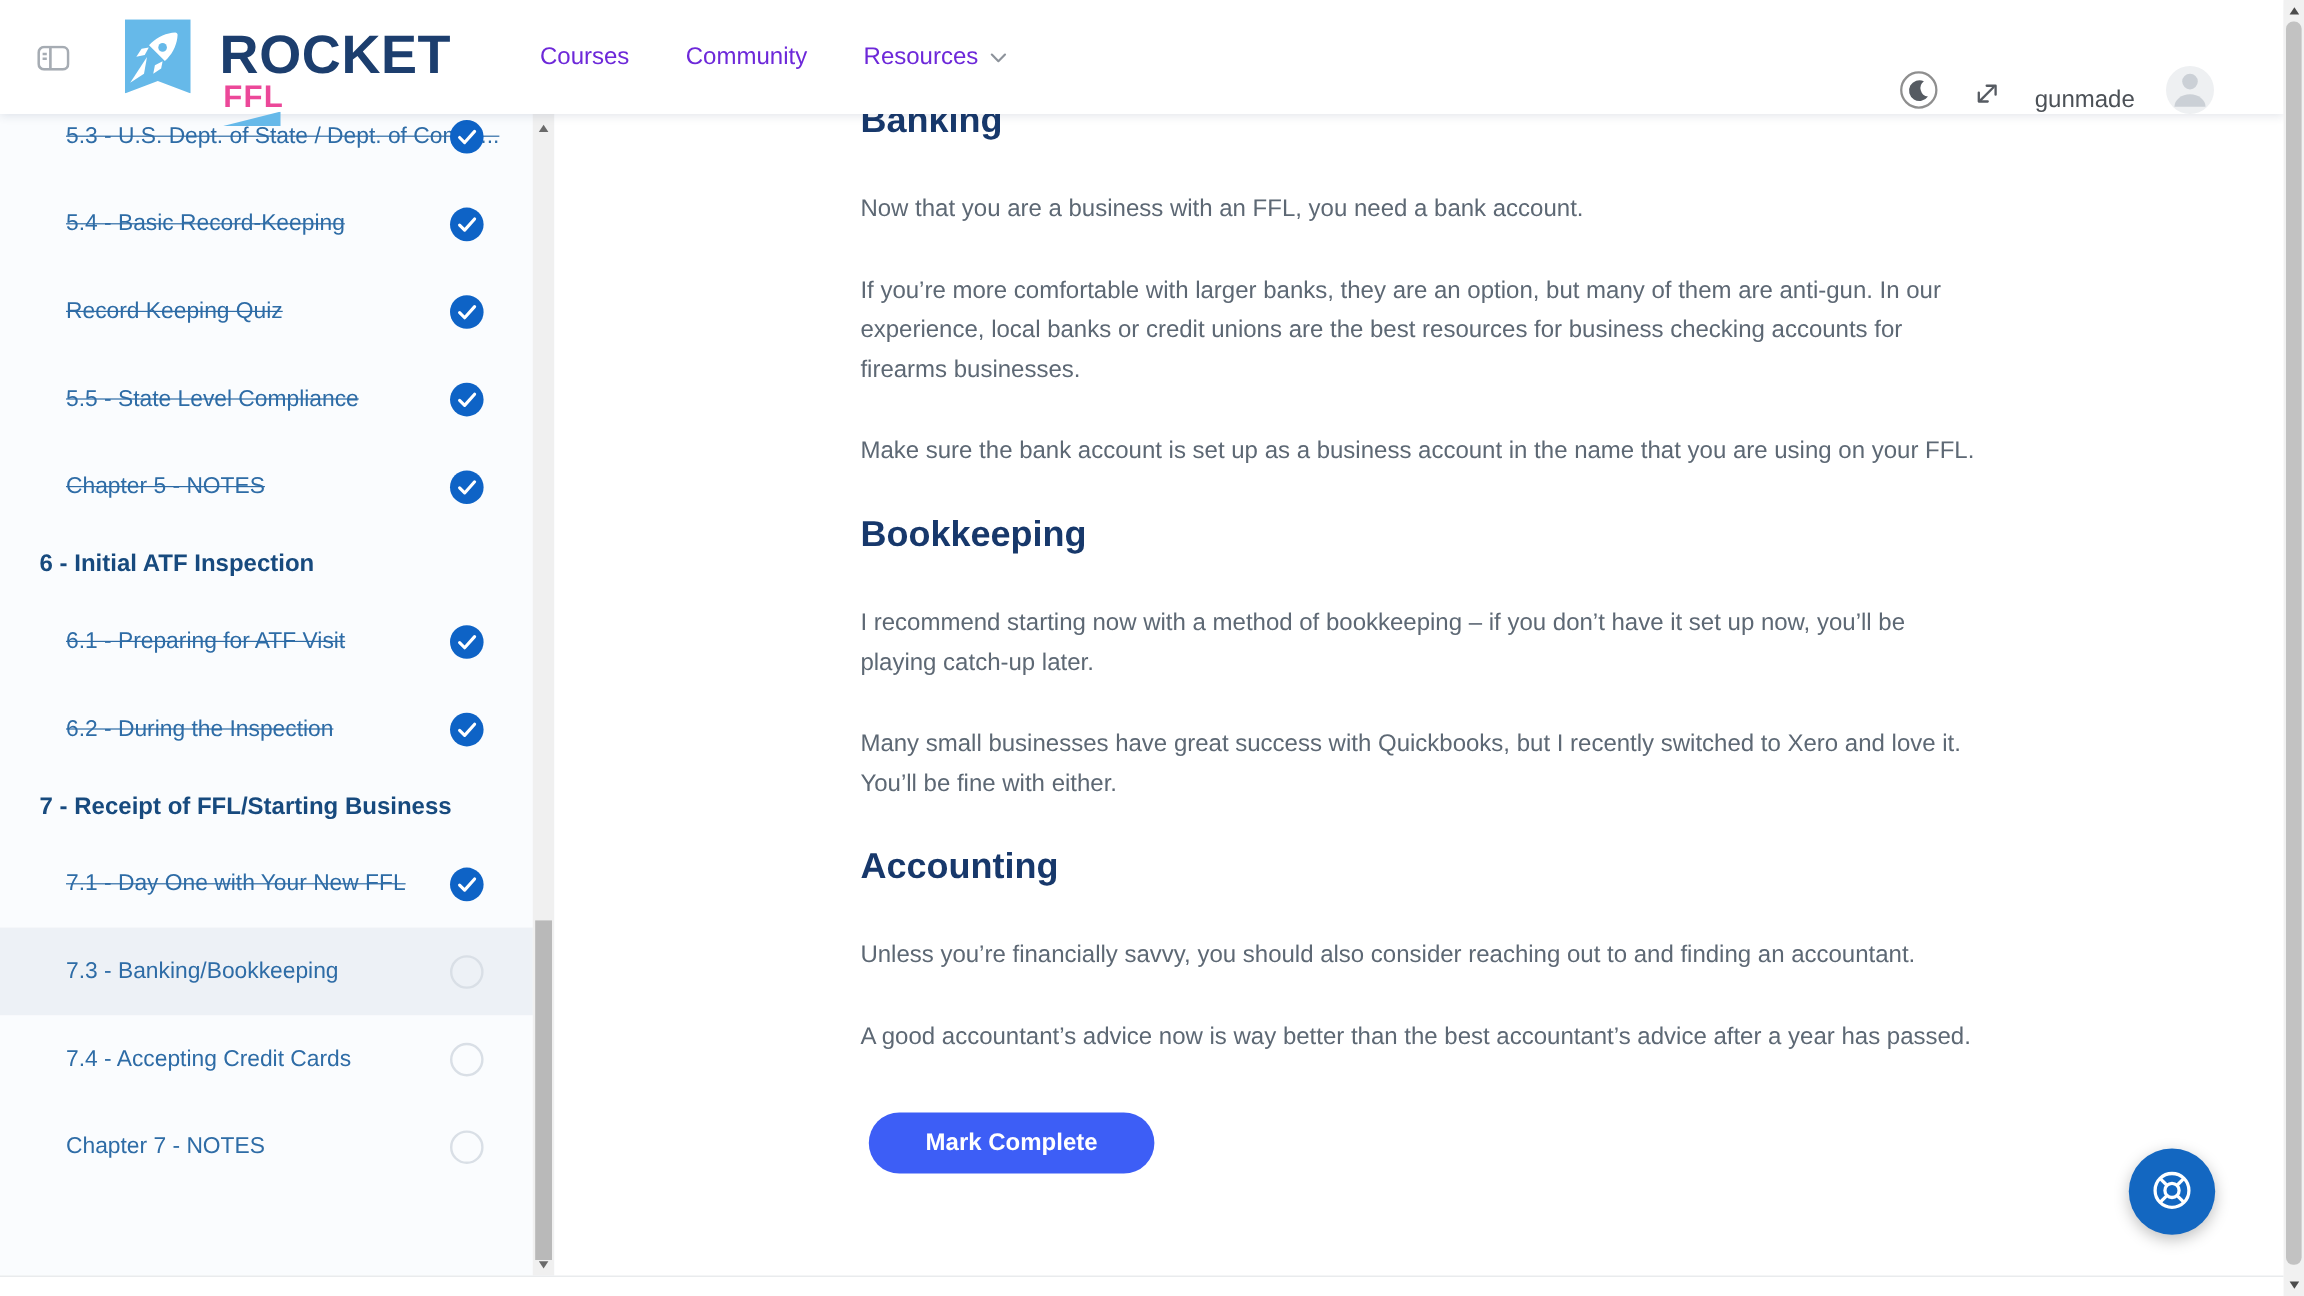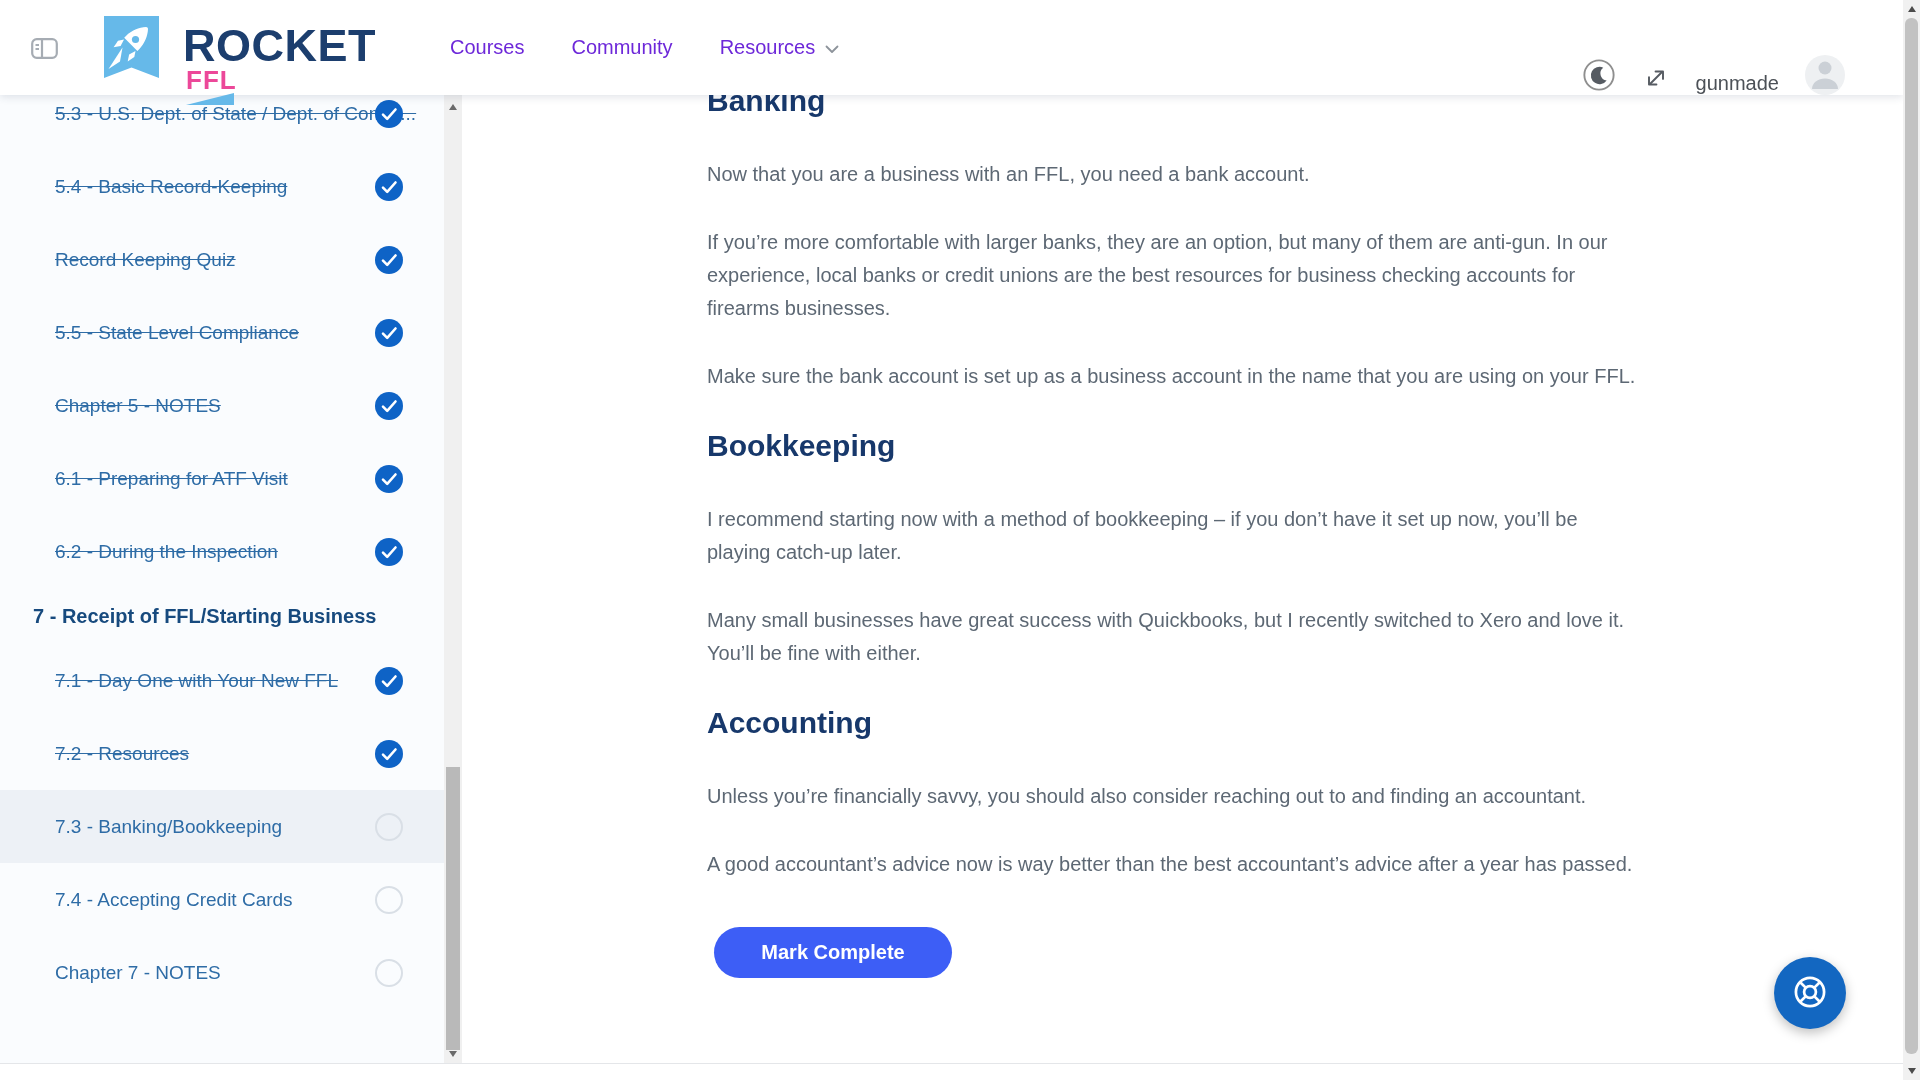--- a/index.html
+++ b/index.html
@@ -57,21 +57,21 @@
 
   
   .side-scrollbar { position:absolute; top:0; right:0; width:18px; height:968px; background:#f0f0f0; }
   .ss-thumb { position:absolute; left:2px; width:14px; top:672px; height:283px; background:#b9b9b9; }
   .side-scrollbar .arrow.up { top:9px; border-bottom-color:#6a6a6a; }
   .side-scrollbar .arrow.down { bottom:6px; border-top-color:#6a6a6a; }
 
   
   main { position:absolute; left:462px; top:95px; right:17px; height:968px; background:#fff;
          overflow:hidden; z-index:5; }
-  .content { position:absolute; left:245px; top:0; width:935px; }
+  .content { position:absolute; left:255px; top:0; width:935px; }
   .content h2 { font-size:30px; line-height:36px; font-weight:700; color:#17386b; margin:0 0 39px 0; }
   .content section:first-child h2 { margin-top:-12px; }
   .content p { font-size:20px; line-height:33px; color:#5d6874; margin:0 0 35px 0; }
   .btn-row { margin-top:46px; }
   .mark-complete { margin-left:7px; width:238px; height:51px; border:none; border-radius:26px;
                    background:#3d5ef6; color:#fff; font-size:20px; font-weight:700;
                    font-family:"Liberation Sans", sans-serif; cursor:pointer; }
   .bottom-line { position:absolute; left:0; top:968px; width:1903px; height:1px; background:#e4e6e9;
                  z-index:45; top:1063px; }
 
@@ -197,20 +197,23 @@
         </span>
       </div>
       <div class="side-lesson completed">
         <span class="side-label">Chapter 5 - NOTES</span>
         <span class="status done">
           <svg width="28" height="28" viewBox="0 0 28 28">
             <path d="M8 14.6l4.2 4.2L20.5 9.5" stroke="#fff" stroke-width="2.6" fill="none" stroke-linecap="round" stroke-linejoin="round"></path>
           </svg>
         </span>
       </div>
+      <div class="side-section">
+        <span class="side-label">6 - Initial ATF Inspection</span>
+      </div>
       <div class="side-lesson completed">
         <span class="side-label">6.1 - Preparing for ATF Visit</span>
         <span class="status done">
           <svg width="28" height="28" viewBox="0 0 28 28">
             <path d="M8 14.6l4.2 4.2L20.5 9.5" stroke="#fff" stroke-width="2.6" fill="none" stroke-linecap="round" stroke-linejoin="round"></path>
           </svg>
         </span>
       </div>
       <div class="side-lesson completed">
         <span class="side-label">6.2 - During the Inspection</span>
@@ -218,28 +221,20 @@
           <svg width="28" height="28" viewBox="0 0 28 28">
             <path d="M8 14.6l4.2 4.2L20.5 9.5" stroke="#fff" stroke-width="2.6" fill="none" stroke-linecap="round" stroke-linejoin="round"></path>
           </svg>
         </span>
       </div>
       <div class="side-section">
         <span class="side-label">7 - Receipt of FFL/Starting Business</span>
       </div>
       <div class="side-lesson completed">
         <span class="side-label">7.1 - Day One with Your New FFL</span>
-        <span class="status done">
-          <svg width="28" height="28" viewBox="0 0 28 28">
-            <path d="M8 14.6l4.2 4.2L20.5 9.5" stroke="#fff" stroke-width="2.6" fill="none" stroke-linecap="round" stroke-linejoin="round"></path>
-          </svg>
-        </span>
-      </div>
-      <div class="side-lesson completed">
-        <span class="side-label">7.2 - Resources</span>
         <span class="status done">
           <svg width="28" height="28" viewBox="0 0 28 28">
             <path d="M8 14.6l4.2 4.2L20.5 9.5" stroke="#fff" stroke-width="2.6" fill="none" stroke-linecap="round" stroke-linejoin="round"></path>
           </svg>
         </span>
       </div>
       <div class="side-lesson active">
         <span class="side-label">7.3 - Banking/Bookkeeping</span>
         <span class="status todo"></span>
       </div>

